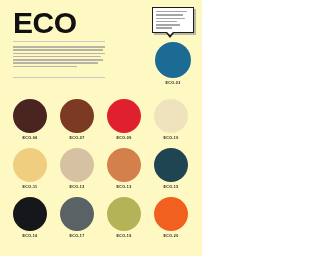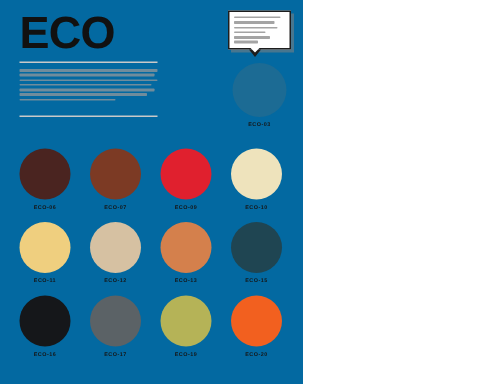--- a/index.html
+++ b/index.html
@@ -12,21 +12,21 @@
     height: 256px;
     overflow: hidden;
     font-family: "Liberation Sans", sans-serif;
     position: relative;
   }
   .page {
     position: absolute;
     left: 0; top: 0;
     width: 202px;
     height: 256px;
-    background: #0369a1;
+    background: #fef9c3;
     box-sizing: border-box;
   }
 
   
   .header {
     position: absolute;
     left: 13px;
     top: 8px;
     width: 128px;
   }

